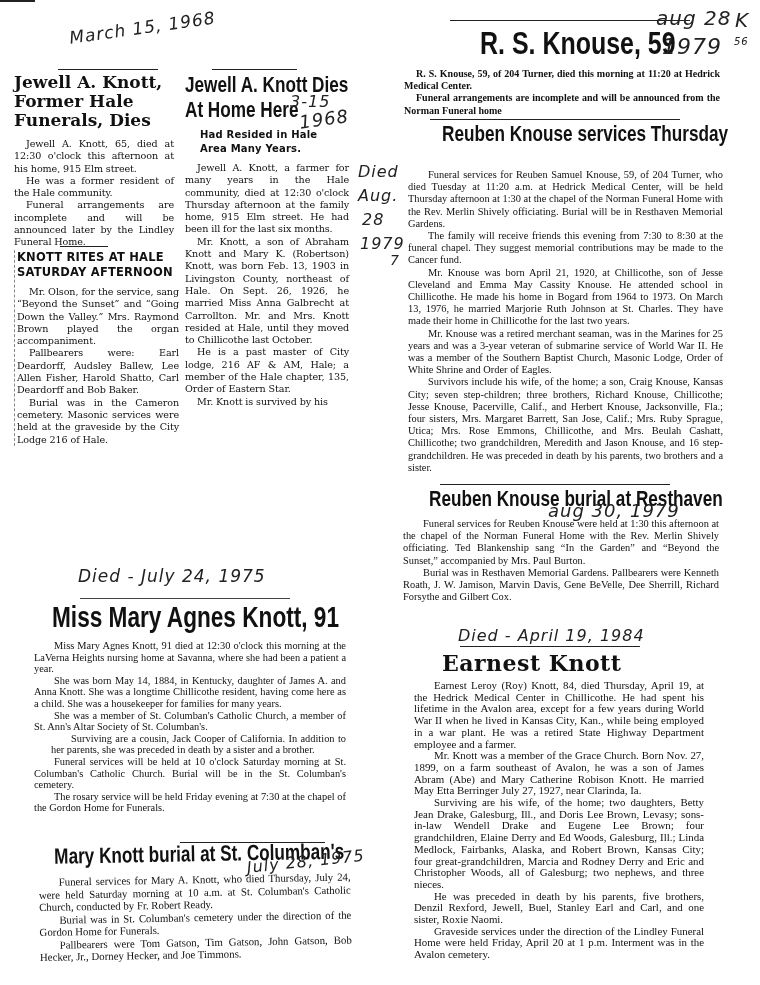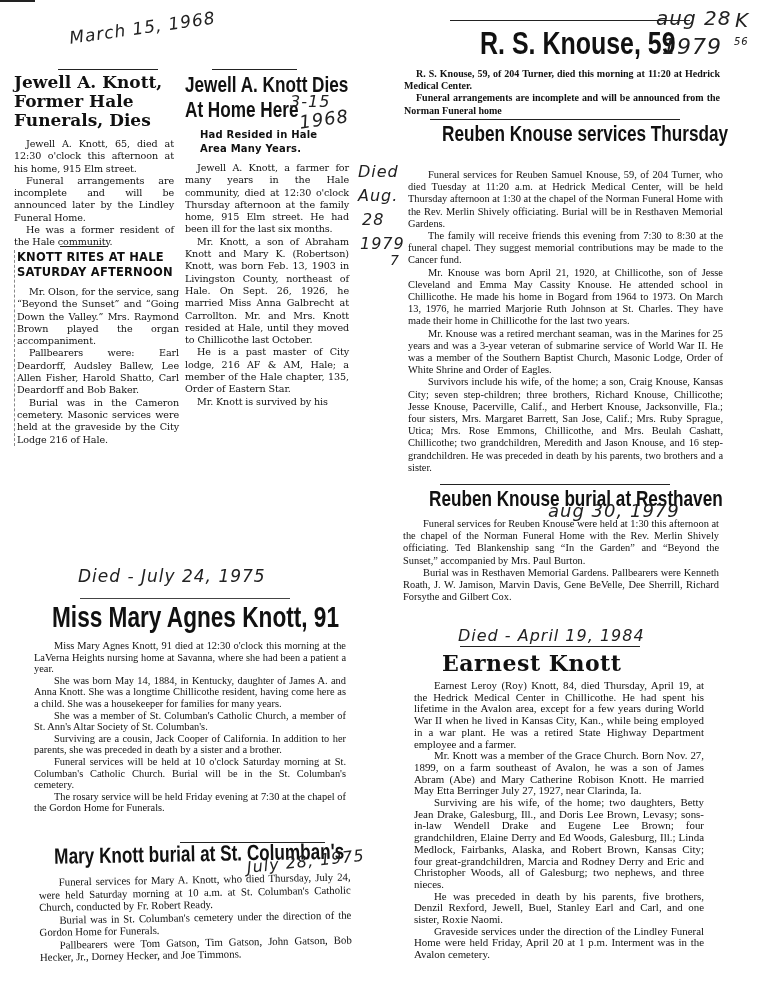--- a/index.html
+++ b/index.html
@@ -24,22 +24,22 @@
 
 <div class="rule" style="left:58px;top:69px;width:100px;height:1px;"></div>
 <div class="clip" style="left:14px;top:73px;width:160px;">
   <div class="deco-head">
     <div>Jewell A. Knott,</div>
     <div>Former Hale</div>
     <div>Funerals, Dies</div>
   </div>
   <div class="old-body" style="margin-top:8px;">
     <p class="p">Jewell A. Knott, 65, died at 12:30 o'clock this afternoon at his home, 915 Elm street.</p>
+    <p class="p">He was a former resident of the Hale community.</p>
     <p class="p">Funeral arrangements are incomplete and will be announced later by the Lindley Funeral Home.</p>
-    <p class="p">He was a former resident of the Hale community.</p>
   </div>
 </div>
 
 <div class="rule" style="left:60px;top:246px;width:48px;height:1px;"></div>
 <div class="clip" style="left:14px;top:250px;width:162px;border-left:1px dashed #888;padding-left:2px;">
   <div class="sans-head">
     <div>KNOTT RITES AT HALE</div>
     <div>SATURDAY AFTERNOON</div>
   </div>
   <div class="old-body" style="margin-top:6px;">
@@ -113,21 +113,21 @@
 
 <div class="hw" style="left:78px;top:566px;font-size:17px;">Died - July 24, 1975</div>
 
 <div class="dashline" style="left:80px;top:598px;width:210px;border-top:1px solid #444;"></div>
 <div class="clip" style="left:34px;top:600px;width:312px;">
   <div class="cond" style="font-size:29px;line-height:34px;margin-left:18px;">Miss Mary Agnes Knott, 91</div>
   <div class="serif-body" style="margin-top:6px;font-size:10.4px;line-height:11.6px;">
     <p class="p" style="text-indent:20px;">Miss Mary Agnes Knott, 91 died at 12:30 o'clock this morning at the LaVerna Heights nursing home at Savanna, where she had been a patient a year.</p>
     <p class="p" style="text-indent:20px;">She was born May 14, 1884, in Kentucky, daughter of James A. and Anna Knott. She was a longtime Chillicothe resident, having come here as a child. She was a housekeeper for families for many years.</p>
     <p class="p" style="text-indent:20px;">She was a member of St. Columban's Catholic Church, a member of St. Ann's Altar Society of St. Columban's.</p>
-    <p class="p" style="text-indent:20px;">Surviving are a cousin, Jack Cooper of California. In addition to her parents, she was preceded in death by a sister and a brother.</p>
+    <p class="p" style="text-indent:20px;margin-left:17px;">Surviving are a cousin, Jack Cooper of California. In addition to her parents, she was preceded in death by a sister and a brother.</p>
     <p class="p" style="text-indent:20px;">Funeral services will be held at 10 o'clock Saturday morning at St. Columban's Catholic Church. Burial will be in the St. Columban's cemetery.</p>
     <p class="p" style="text-indent:20px;">The rosary service will be held Friday evening at 7:30 at the chapel of the Gordon Home for Funerals.</p>
   </div>
 </div>
 
 <div class="rule" style="left:180px;top:842px;width:145px;height:1px;"></div>
 <div class="clip" style="left:38px;top:844px;width:312px;transform:rotate(-1deg);transform-origin:left top;">
   <div class="cond" style="font-size:22px;line-height:26px;margin-left:16px;">Mary Knott burial at St. Columban's</div>
   <div class="serif-body" style="margin-top:6px;font-size:10.8px;line-height:12.5px;">
     <p class="p" style="text-indent:20px;">Funeral services for Mary A. Knott, who died Thursday, July 24, were held Saturday morning at 10 a.m. at St. Columban's Catholic Church, conducted by Fr. Robert Ready.</p>

